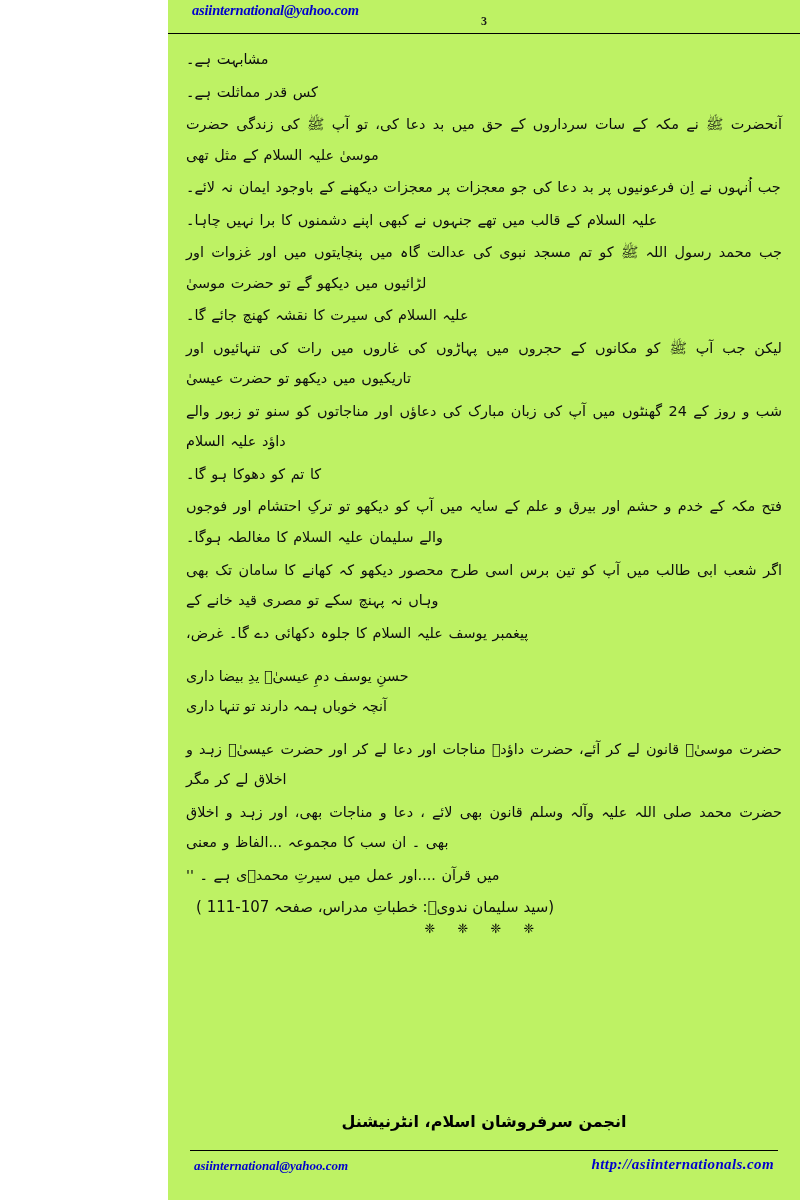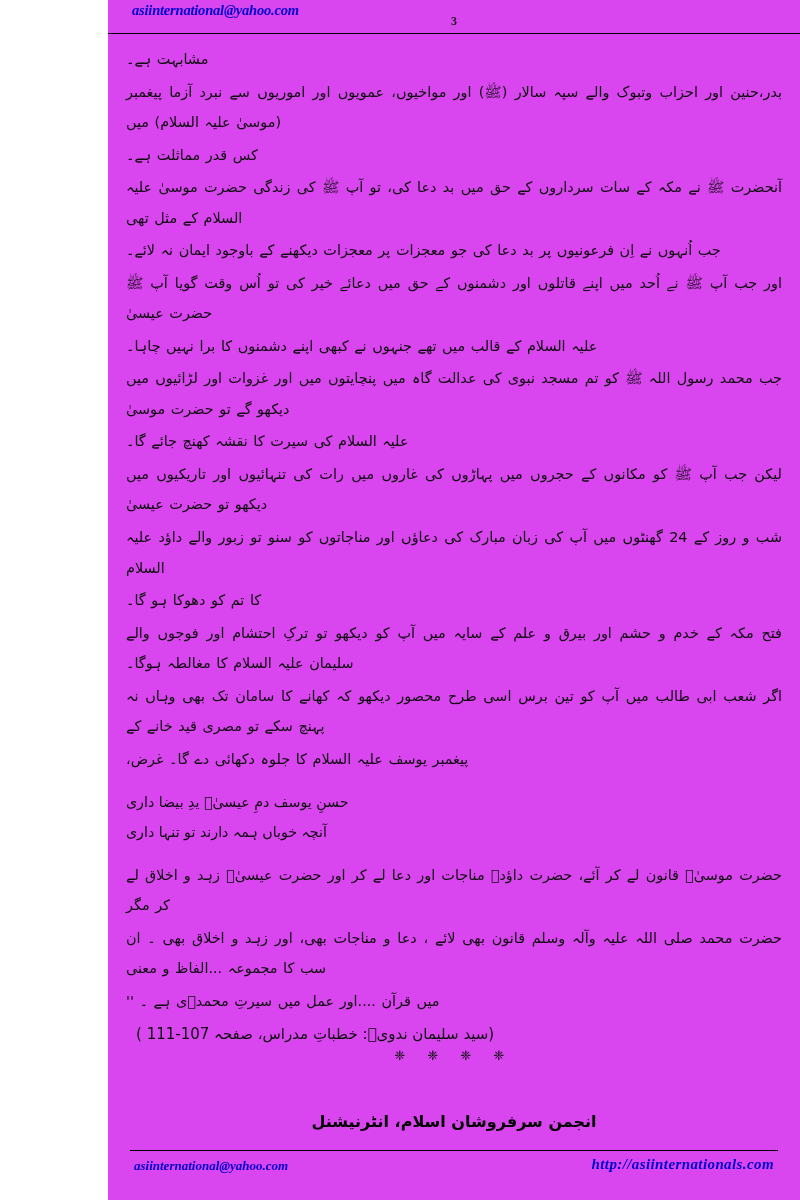--- a/index.html
+++ b/index.html
@@ -11,23 +11,23 @@
   body {
     width: 800px;
     height: 1200px;
     position: relative;
     font-family: "DejaVu Sans", sans-serif;
     overflow: hidden;
   }
 
   .page {
     position: relative;
-    width: 692px;
+    width: 632px;
     height: 1200px;
-    background: #d946ef;
+    background: #bef264;
     box-sizing: border-box;
   }
 
   
   .page-header {
     position: absolute;
     top: 0;
     left: 0;
     right: 0;
     height: 34px;
@@ -180,25 +180,23 @@
 <div class="page">
 
   <div class="page-header">
     <div class="header-email">asiinternational@yahoo.com</div>
     <div class="header-pageno">3</div>
   </div>
 
   <div class="body-area">
 
     <p class="para single">مشابہت ہے۔</p>
-    <p class="para">بدر،حنین اور احزاب وتبوک والے سپہ سالار (ﷺ) اور مواخیوں، عمویوں اور اموریوں سے نبرد آزما پیغمبر (موسیٰ علیہ السلام) میں</p>
     <p class="para single">کس قدر مماثلت ہے۔</p>
     <p class="para">آنحضرت ﷺ نے مکہ کے سات سرداروں کے حق میں بد دعا کی، تو آپ ﷺ کی زندگی حضرت موسیٰ علیہ السلام کے مثل تھی</p>
     <p class="para single">جب اُنہوں نے اِن فرعونیوں پر بد دعا کی جو معجزات پر معجزات دیکھنے کے باوجود ایمان نہ لائے۔</p>
-    <p class="para">اور جب آپ ﷺ نے اُحد میں اپنے قاتلوں اور دشمنوں کے حق میں دعائے خیر کی تو اُس وقت گویا آپ ﷺ حضرت عیسیٰ</p>
     <p class="para single">علیہ السلام کے قالب میں تھے جنہوں نے کبھی اپنے دشمنوں کا برا نہیں چاہا۔</p>
     <p class="para">جب محمد رسول اللہ ﷺ کو تم مسجد نبوی کی عدالت گاہ میں پنچایتوں میں اور غزوات اور لڑائیوں میں دیکھو گے تو حضرت موسیٰ</p>
     <p class="para single">علیہ السلام کی سیرت کا نقشہ کھنچ جائے گا۔</p>
     <p class="para">لیکن جب آپ ﷺ کو مکانوں کے حجروں میں پہاڑوں کی غاروں میں رات کی تنہائیوں اور تاریکیوں میں دیکھو تو حضرت عیسیٰ</p>
     <p class="para">شب و روز کے 24 گھنٹوں میں آپ کی زبان مبارک کی دعاؤں اور مناجاتوں کو سنو تو زبور والے داؤد علیہ السلام</p>
     <p class="para single">کا تم کو دھوکا ہو گا۔</p>
     <p class="para">فتح مکہ کے خدم و حشم اور بیرق و علم کے سایہ میں آپ کو دیکھو تو ترکِ احتشام اور فوجوں والے سلیمان علیہ السلام کا مغالطہ ہوگا۔</p>
     <p class="para">اگر شعب ابی طالب میں آپ کو تین برس اسی طرح محصور دیکھو کہ کھانے کا سامان تک بھی وہاں نہ پہنچ سکے تو مصری قید خانے کے</p>
     <p class="para single">پیغمبر یوسف علیہ السلام کا جلوہ دکھائی دے گا۔ غرض،</p>
 

